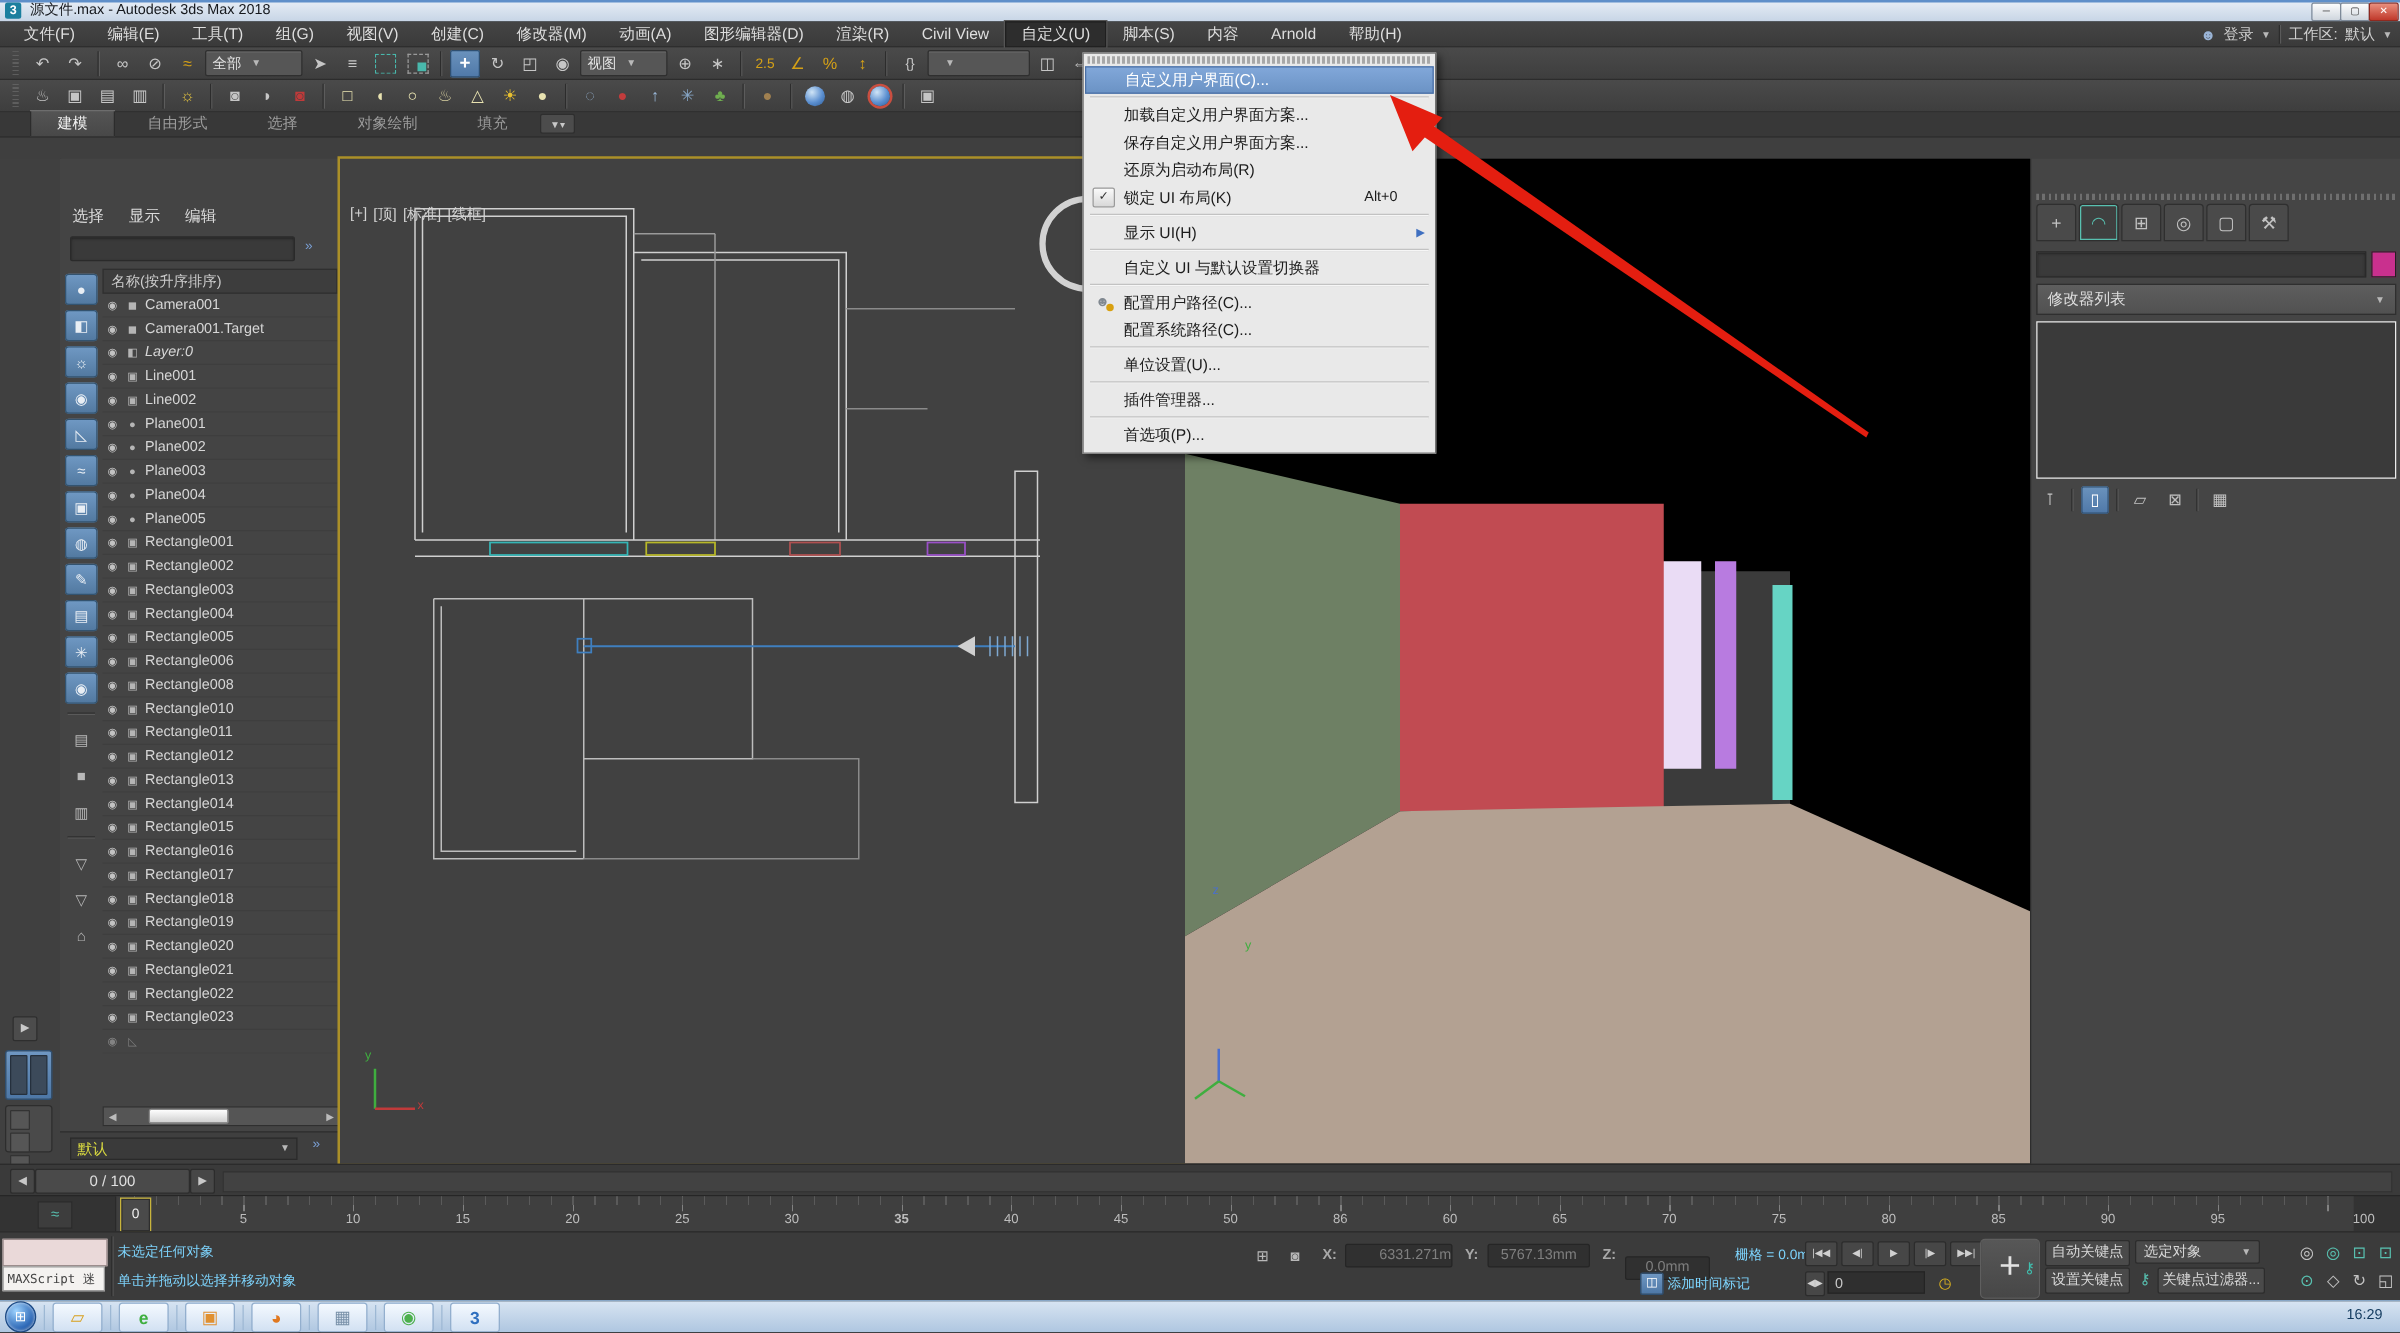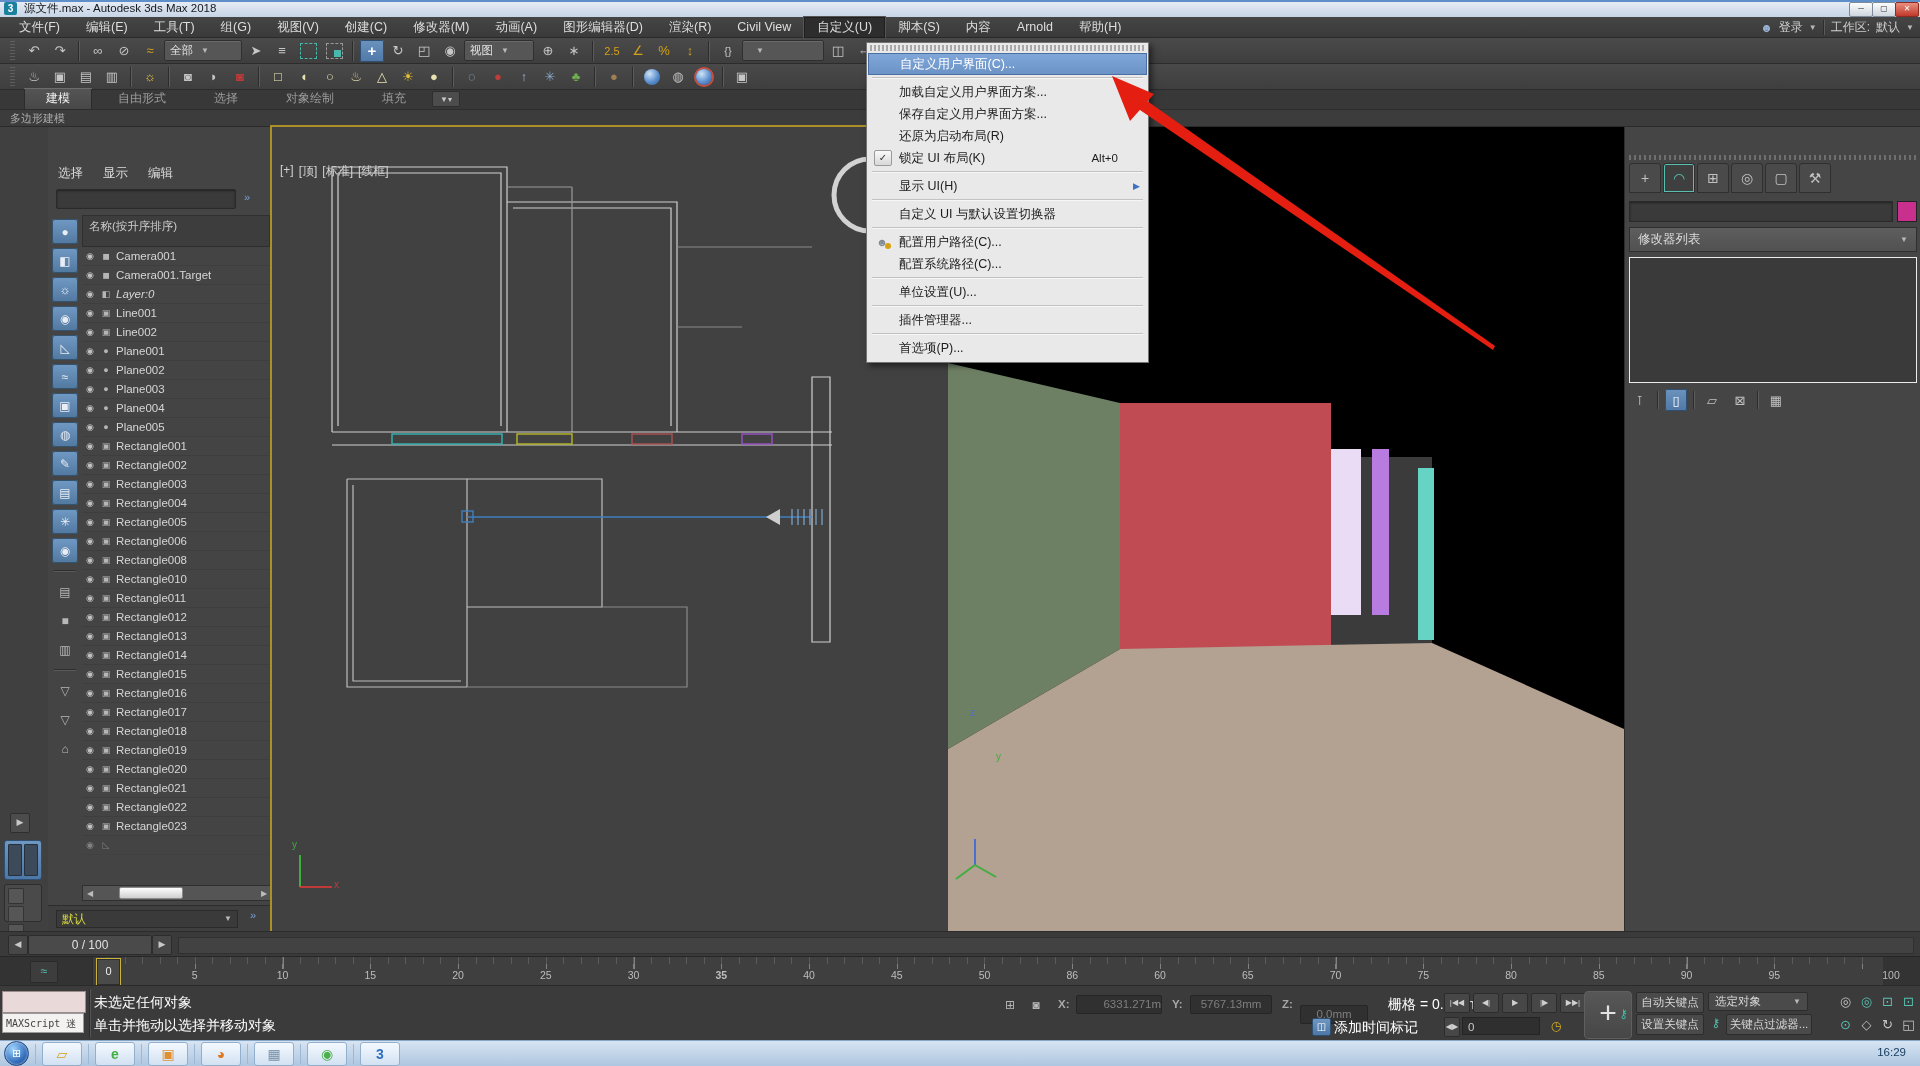--- a/index.html
+++ b/index.html
@@ -65,21 +65,21 @@
   #exp-menus{left:10px;top:38px;display:flex;gap:20px;font-size:12.5px;color:#dcdcdc;}
   #exp-search{left:8px;top:62px;width:180px;height:20px;background:#3a3a3a;border:1px solid #2a2a2a;border-radius:2px;
               box-shadow:inset 0 1px 2px #222;color:#ddd;font-size:11px;padding:0 4px;box-sizing:border-box;}
   .chev{color:#7a9fd4;font-size:11px;letter-spacing:-1px;}
   #filter-strip{left:3px;top:92px;width:28px;display:flex;flex-direction:column;gap:4px;align-items:center;}
   .fic{width:26px;height:25px;border-radius:3px;display:flex;align-items:center;justify-content:center;font-size:12px;color:#e8eef4;}
   .fic.blue{background:linear-gradient(#7099c4,#51789f);box-shadow:inset 0 0 0 1px #33536f;}
   .fic.gray{color:#b8b8b8;}
   .fic-sep{width:22px;height:1px;background:#2e2e2e;border-bottom:1px solid #5a5a5a;margin:3px 0;}
   #exp-list{left:34px;top:88px;width:188px;}
-  #exp-header{height:32px;background:#3d3d3d;border:1px solid #2f2f2f;color:#cccccc;font-size:11.5px;
+  #exp-header{height:20px;background:#3d3d3d;border:1px solid #2f2f2f;color:#cccccc;font-size:11.5px;
               line-height:20px;padding-left:6px;box-sizing:border-box;}
   .erow{height:18px;display:flex;align-items:center;gap:4px;font-size:11.5px;color:#d6d6d6;
         border-bottom:1px solid rgba(0,0,0,.08);padding-left:2px;}
   .erow .eye{color:#c2c2c2;font-size:9px;width:12px;text-align:center;}
   .erow .tico{color:#b5b5b5;font-size:9px;width:12px;text-align:center;}
   .erow.it .nm{font-style:italic;}
   .erow.ghost{opacity:.5;}
   #exp-scroll{left:34px;top:758px;width:188px;height:14px;background:#555;border:1px solid #2f2f2f;display:flex;align-items:center;}
   #exp-scroll .arrowbox{width:14px;text-align:center;font-size:8px;color:#bbb;}
   #exp-thumb{width:62px;height:10px;margin-left:22px;background:linear-gradient(#fdfdfd,#cfcfcf);border:1px solid #8a8a8a;border-radius:2px;}
@@ -125,21 +125,21 @@
   .rlabel{position:absolute;top:12px;transform:translateX(-50%);font-size:10.5px;color:#bdbdbd;}
   #thumb{left:3px;top:1px;width:23px;height:26px;background:#4a4a4a;border:1px solid #c8b43c;box-shadow:inset 0 0 0 1px #2e2e2e;
          color:#f0f0f0;font-size:11px;text-align:center;line-height:25px;}
   
   #statusbar{left:0;top:985px;width:1920px;height:55px;background:#3b3b3b;border-top:1px solid #2a2a2a;}
   #mxs-pink{left:2px;top:5px;width:82px;height:20px;background:#ead9d9;border:1px solid #9c8d8d;}
   #mxs-white{left:2px;top:27px;width:82px;height:20px;background:#f4f2f0;border:1px solid #9a9a9a;
              font-family:"DejaVu Sans Mono",monospace;font-size:10px;color:#444;line-height:19px;padding-left:3px;
              white-space:nowrap;overflow:hidden;box-sizing:border-box;}
   #status-div{left:89px;top:3px;width:1px;height:48px;background:#2b2b2b;border-right:1px solid #555;}
-  .sline{font-size:14px;color:#ffffff;white-space:nowrap;}
+  .sline{font-size:11px;color:#7dd3fc;white-space:nowrap;}
   .coordlbl{font-size:11.5px;color:#a8a8a8;font-weight:bold;}
   .coordfield{height:17px;background:#303030;border:1px solid #252525;border-radius:2px;color:#7f7f7f;
               font-size:11.5px;text-align:center;line-height:17px;}
   .sic{width:20px;height:18px;color:#b8b8b8;font-size:12px;text-align:center;line-height:18px;}
   #timetag-icon{width:17px;height:16px;background:linear-gradient(#6f97c2,#4d77a6);border:1px solid #2f4f70;border-radius:2px;
                 color:#fff;font-size:10px;text-align:center;line-height:15px;}
   .pb-btn{width:24px;height:18px;background:#474747;border:1px solid #2c2c2c;border-radius:2px;color:#d0d0d0;
           font-size:8px;text-align:center;line-height:17px;flex:0 0 auto;}
   #pb-row1{left:1444px;top:7px;display:flex;gap:3px;}
   #fr-spin{left:1462px;top:31px;width:78px;height:18px;background:#2f2f2f;border:1px solid #242424;color:#c8c8c8;
@@ -319,23 +319,20 @@
     </div>
 
   <div id="ribbon" class="abs">
       <div class="rtab active">建模</div>
       <div class="rtab">自由形式</div>
       <div class="rtab">选择</div>
       <div class="rtab">对象绘制</div>
       <div class="rtab">填充</div>
       <div id="ribbon-dd">▼▾</div>
     </div>
-  <div id="ribbon-sub" class="abs">
-    <span id="poly-label">多边形建模</span>
-  </div>
 
   <div id="left-rail" class="abs">
     <div id="expand-btn" class="abs">▶</div>
     <div class="layout-btn active abs" style="top:713px;">
       <div class="pane"></div>
       <div class="pane"></div>
     </div>
     <div class="layout-btn quad abs" style="top:757px;height:38px;">
       <div class="pane"></div>
       <div class="pane"></div>

